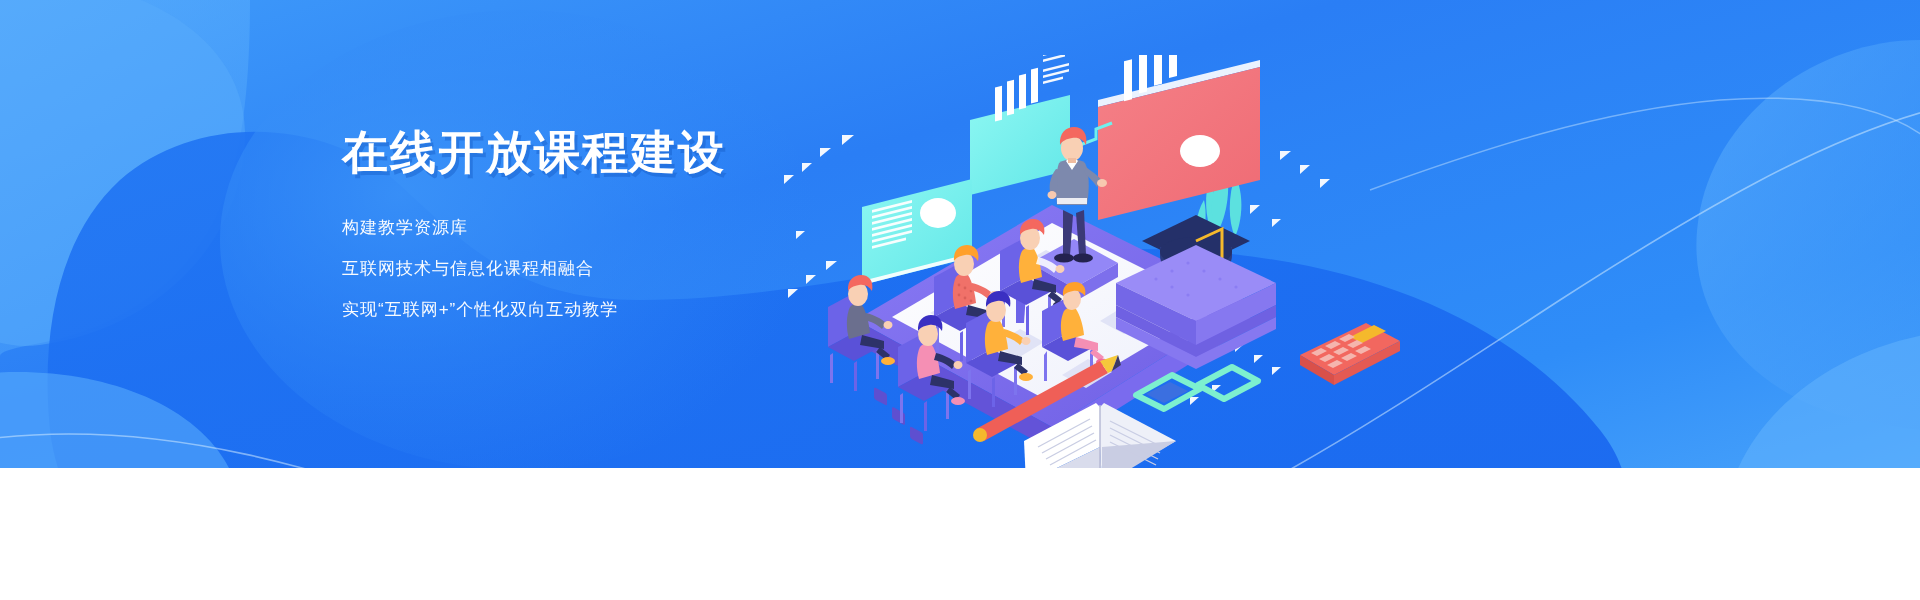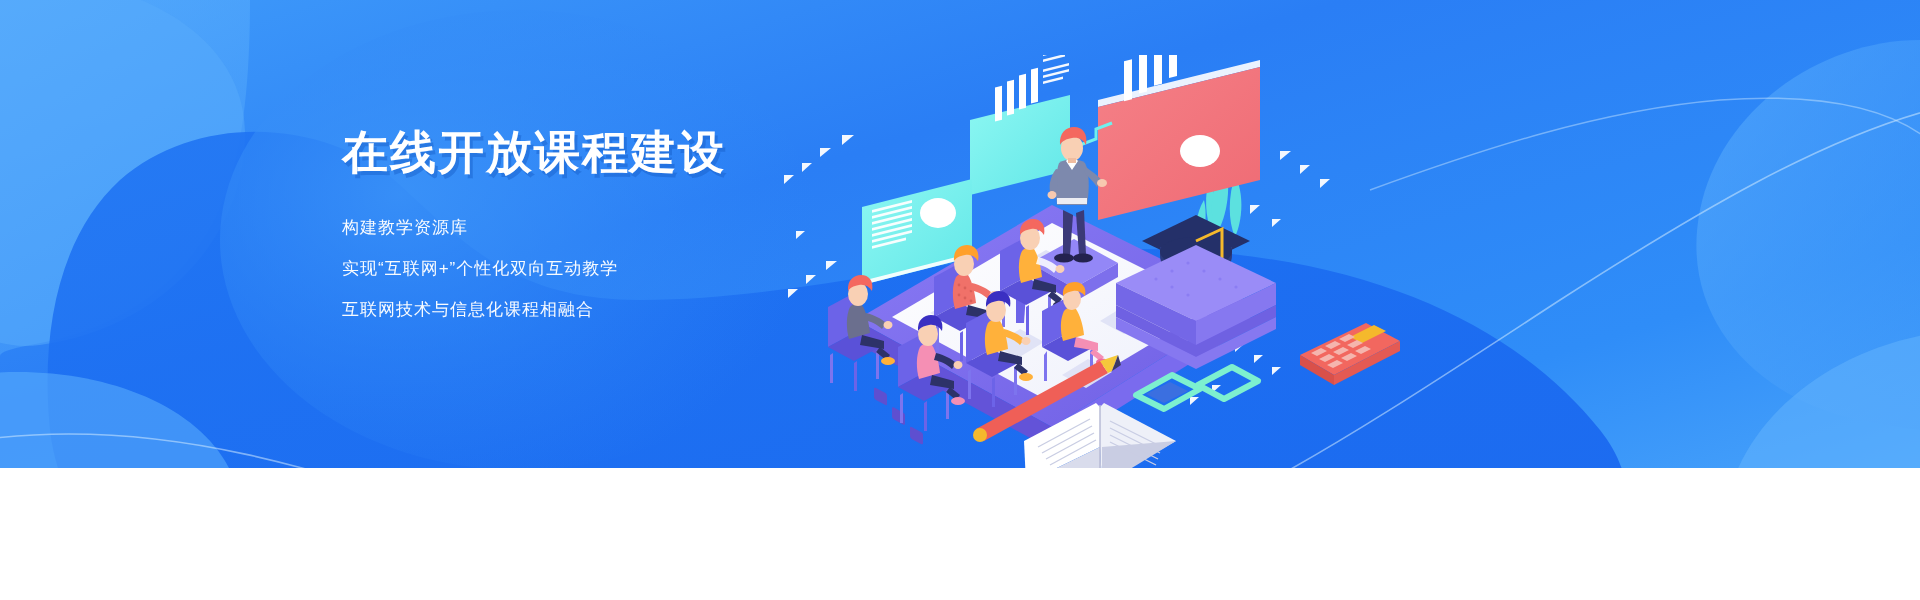--- a/index.html
+++ b/index.html
@@ -110,22 +110,22 @@
              C1200,540 1360,430 1560,300 C1700,210 1820,140 1930,110" fill="none" stroke="#cfe9ff" stroke-width="1.6" opacity="0.55"></path>
     <path d="M1370,190 C1480,150 1600,110 1720,100 C1830,92 1900,110 1940,150" fill="none" stroke="#cfe9ff" stroke-width="1.4" opacity="0.45"></path>
 
     <ellipse cx="520" cy="240" rx="300" ry="230" fill="url(#gGlow)"></ellipse>
   </svg>
 
   <div class="text-block">
     <div class="title">在线开放课程建设</div>
     <div class="sub-list">
       <div class="sub-line">构建教学资源库</div>
+      <div class="sub-line">互联网技术与信息化课程相融合</div>
       <div class="sub-line">实现“互联网+”个性化双向互动教学</div>
-      <div class="sub-line">互联网技术与信息化课程相融合</div>
     </div>
   </div>
 
   <div class="illustration">
   <svg viewBox="0 0 700 420" xmlns="http://www.w3.org/2000/svg">
     <defs>
       <linearGradient id="scrCyan" x1="0" y1="0" x2="1" y2="1">
         <stop offset="0%" stop-color="#8df7f2"></stop>
         <stop offset="100%" stop-color="#62e7e8"></stop>
       </linearGradient>

